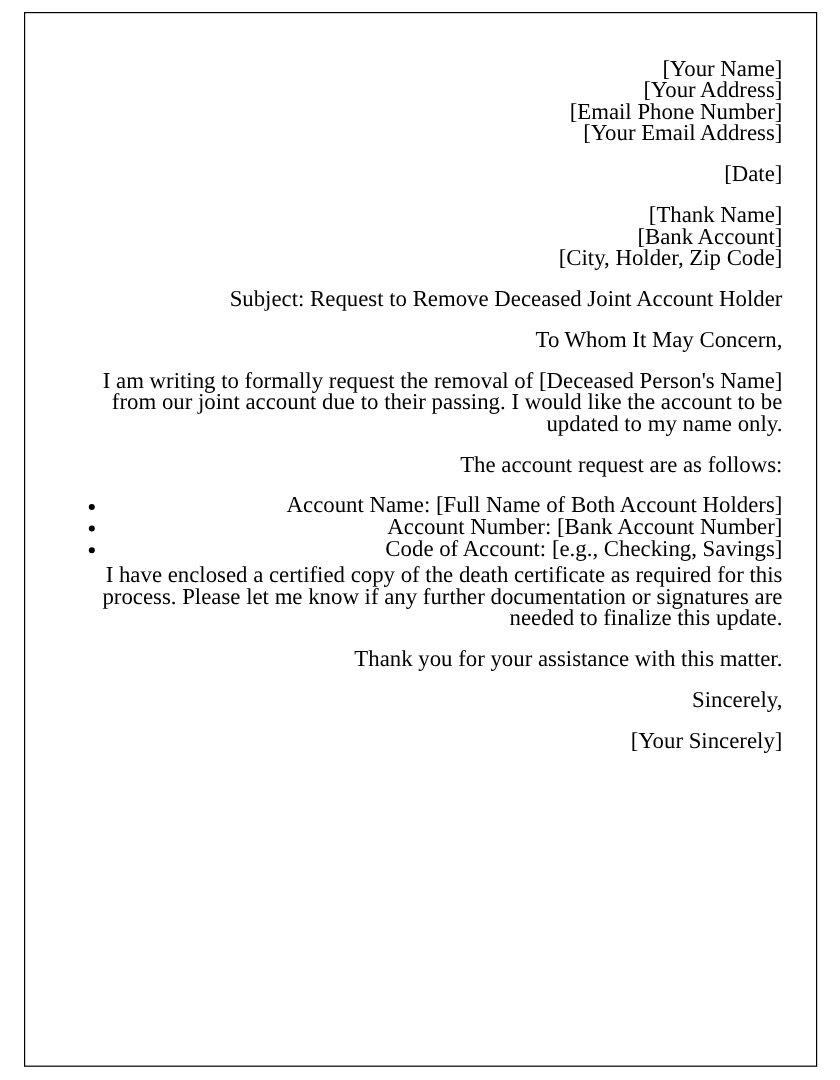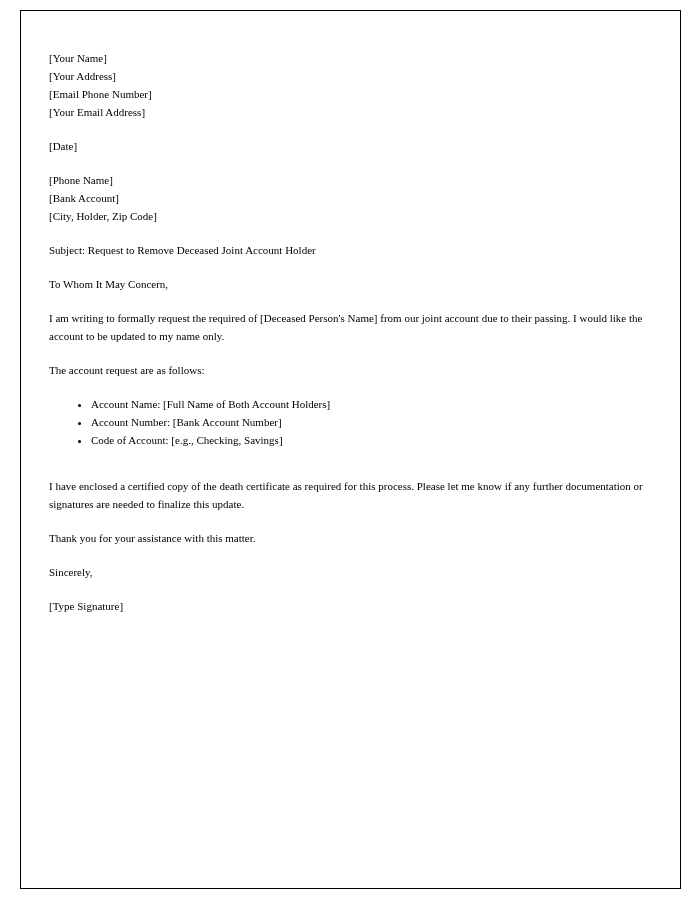--- a/index.html
+++ b/index.html
@@ -12,28 +12,29 @@
   }
   .page {
     position: absolute;
     left: 20px;
     top: 10px;
     width: 661px;
     height: 879px;
     border: 1px solid #000000;
     background: #ffffff;
     padding: 38px 28px 20px 28px;
-    font-size: 11px;
+    font-size: 19px;
     line-height: 18px;
+    text-align: right;
   }
   .block { margin-bottom: 16px; }
   .line { white-space: pre; }
   p.para { margin-bottom: 16px; }
   ul.detail-list {
-    margin: 0 0 28px 0;
+    margin: 0 0 4px 0;
     padding-left: 42px;
     list-style-type: disc;
   }
   ul.detail-list li { margin-bottom: 0; }
 </style>
 </head>
 <body>
 
 <div class="page">
 
@@ -42,41 +43,41 @@
     <div class="line">[Your Address]</div>
     <div class="line">[Email Phone Number]</div>
     <div class="line">[Your Email Address]</div>
   </div>
 
   <div class="block">
     <div class="line">[Date]</div>
   </div>
 
   <div class="block">
-    <div class="line">[Phone Name]</div>
+    <div class="line">[Thank Name]</div>
     <div class="line">[Bank Account]</div>
     <div class="line">[City, Holder, Zip Code]</div>
   </div>
 
   <p class="para">Subject: Request to Remove Deceased Joint Account Holder</p>
 
   <p class="para">To Whom It May Concern,</p>
 
-  <p class="para">I am writing to formally request the required of [Deceased Person's Name] from our joint account due to their passing. I would like the account to be updated to my name only.</p>
+  <p class="para">I am writing to formally request the removal of [Deceased Person's Name] from our joint account due to their passing. I would like the account to be updated to my name only.</p>
 
   <p class="para">The account request are as follows:</p>
 
   <ul class="detail-list">
     <li>Account Name: [Full Name of Both Account Holders]</li>
     <li>Account Number: [Bank Account Number]</li>
     <li>Code of Account: [e.g., Checking, Savings]</li>
   </ul>
 
   <p class="para">I have enclosed a certified copy of the death certificate as required for this process. Please let me know if any further documentation or signatures are needed to finalize this update.</p>
 
   <p class="para">Thank you for your assistance with this matter.</p>
 
   <p class="para">Sincerely,</p>
 
-  <p class="para">[Type Signature]</p>
+  <p class="para">[Your Sincerely]</p>
 
 
 </div>
 
 </body></html>

